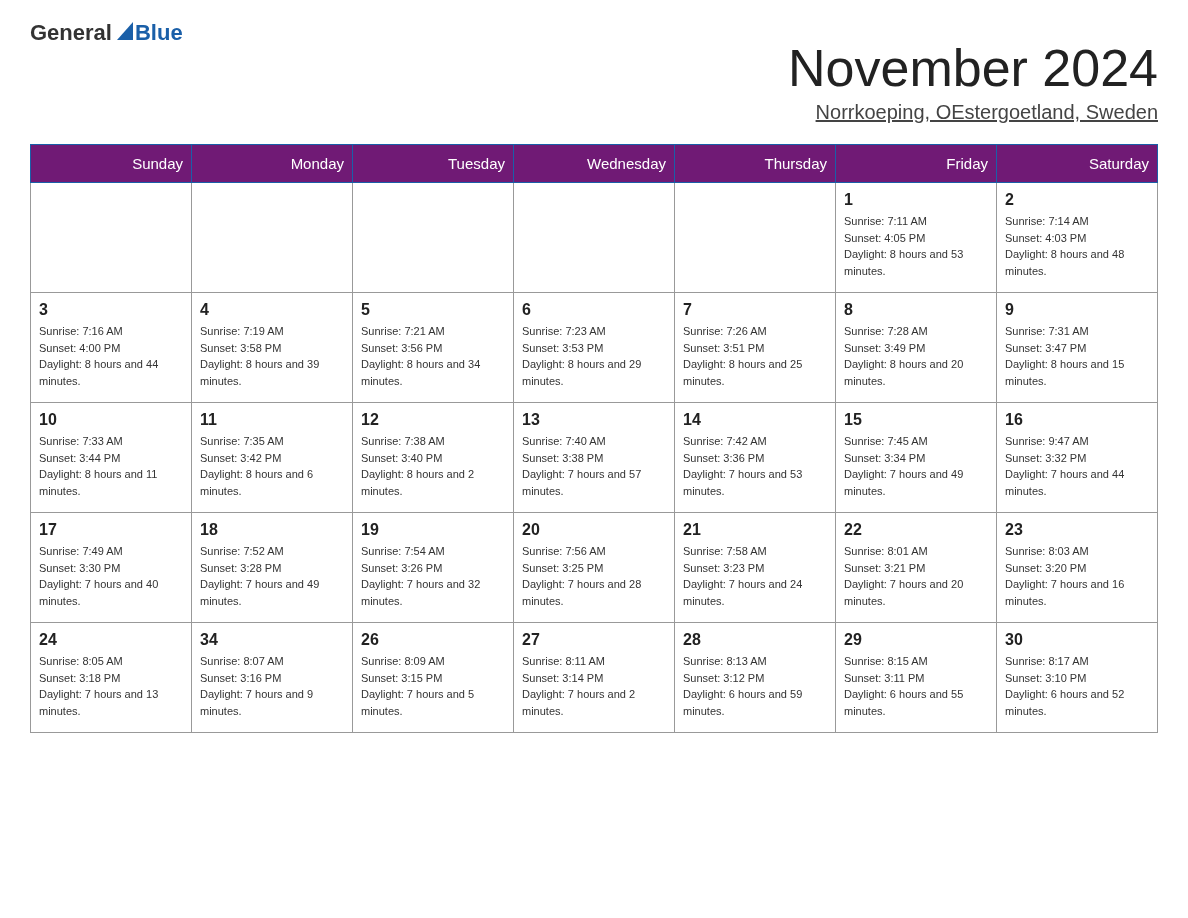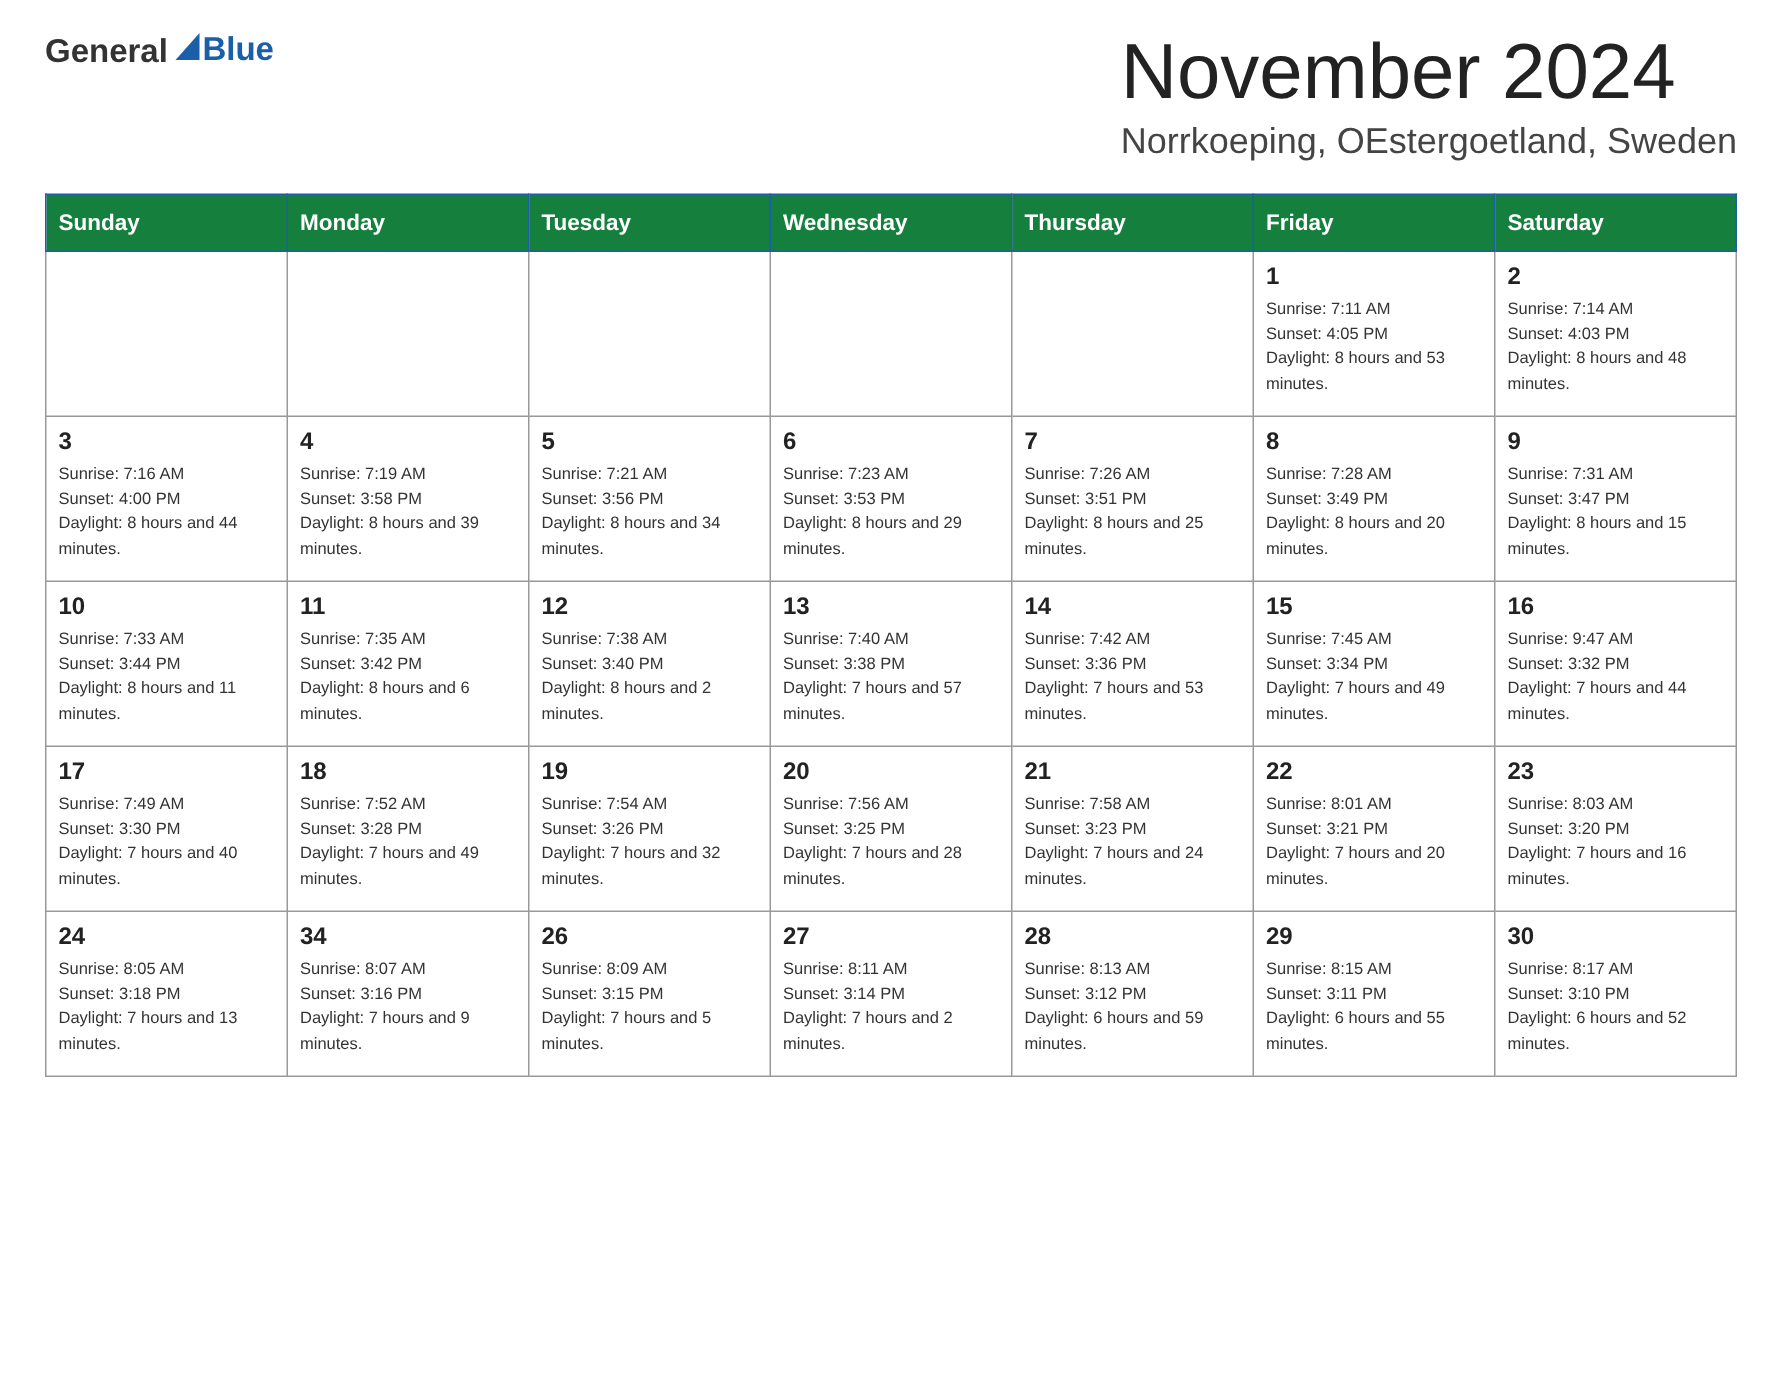--- a/index.html
+++ b/index.html
@@ -22,44 +22,47 @@
       font-weight: bold;
       color: #333;
     }
     .logo-text-blue {
       font-size: 22px;
       font-weight: bold;
       color: #1a5fa8;
       margin-top: 32px;
     }
     .title-section {
+      text-align: right;
+      margin-top: 20px;
     }
     .month-title {
       font-size: 52px;
       font-weight: normal;
       color: #222;
       line-height: 1.1;
     }
     .location-title {
-      font-size: 24px;
+      font-size: 20px;
       color: #444;
       margin-top: 4px;
+      text-decoration: underline;
     }
     .calendar {
       width: 100%;
       border-collapse: collapse;
       border: 1px solid #aaa;
     }
     .calendar thead th {
-      background-color: #15803d;
+      background-color: #701a75;
       color: #fff;
       padding: 10px 8px;
-      text-align: left;
+      text-align: right;
       font-size: 15px;
-      font-weight: bold;
+      font-weight: normal;
       border: 1px solid #1a5fa8;
     }
     .calendar tbody td {
       vertical-align: top;
       padding: 8px 8px 12px 8px;
       border: 1px solid #999;
       width: calc(100% / 7);
       height: 110px;
     }
     .day-number {

